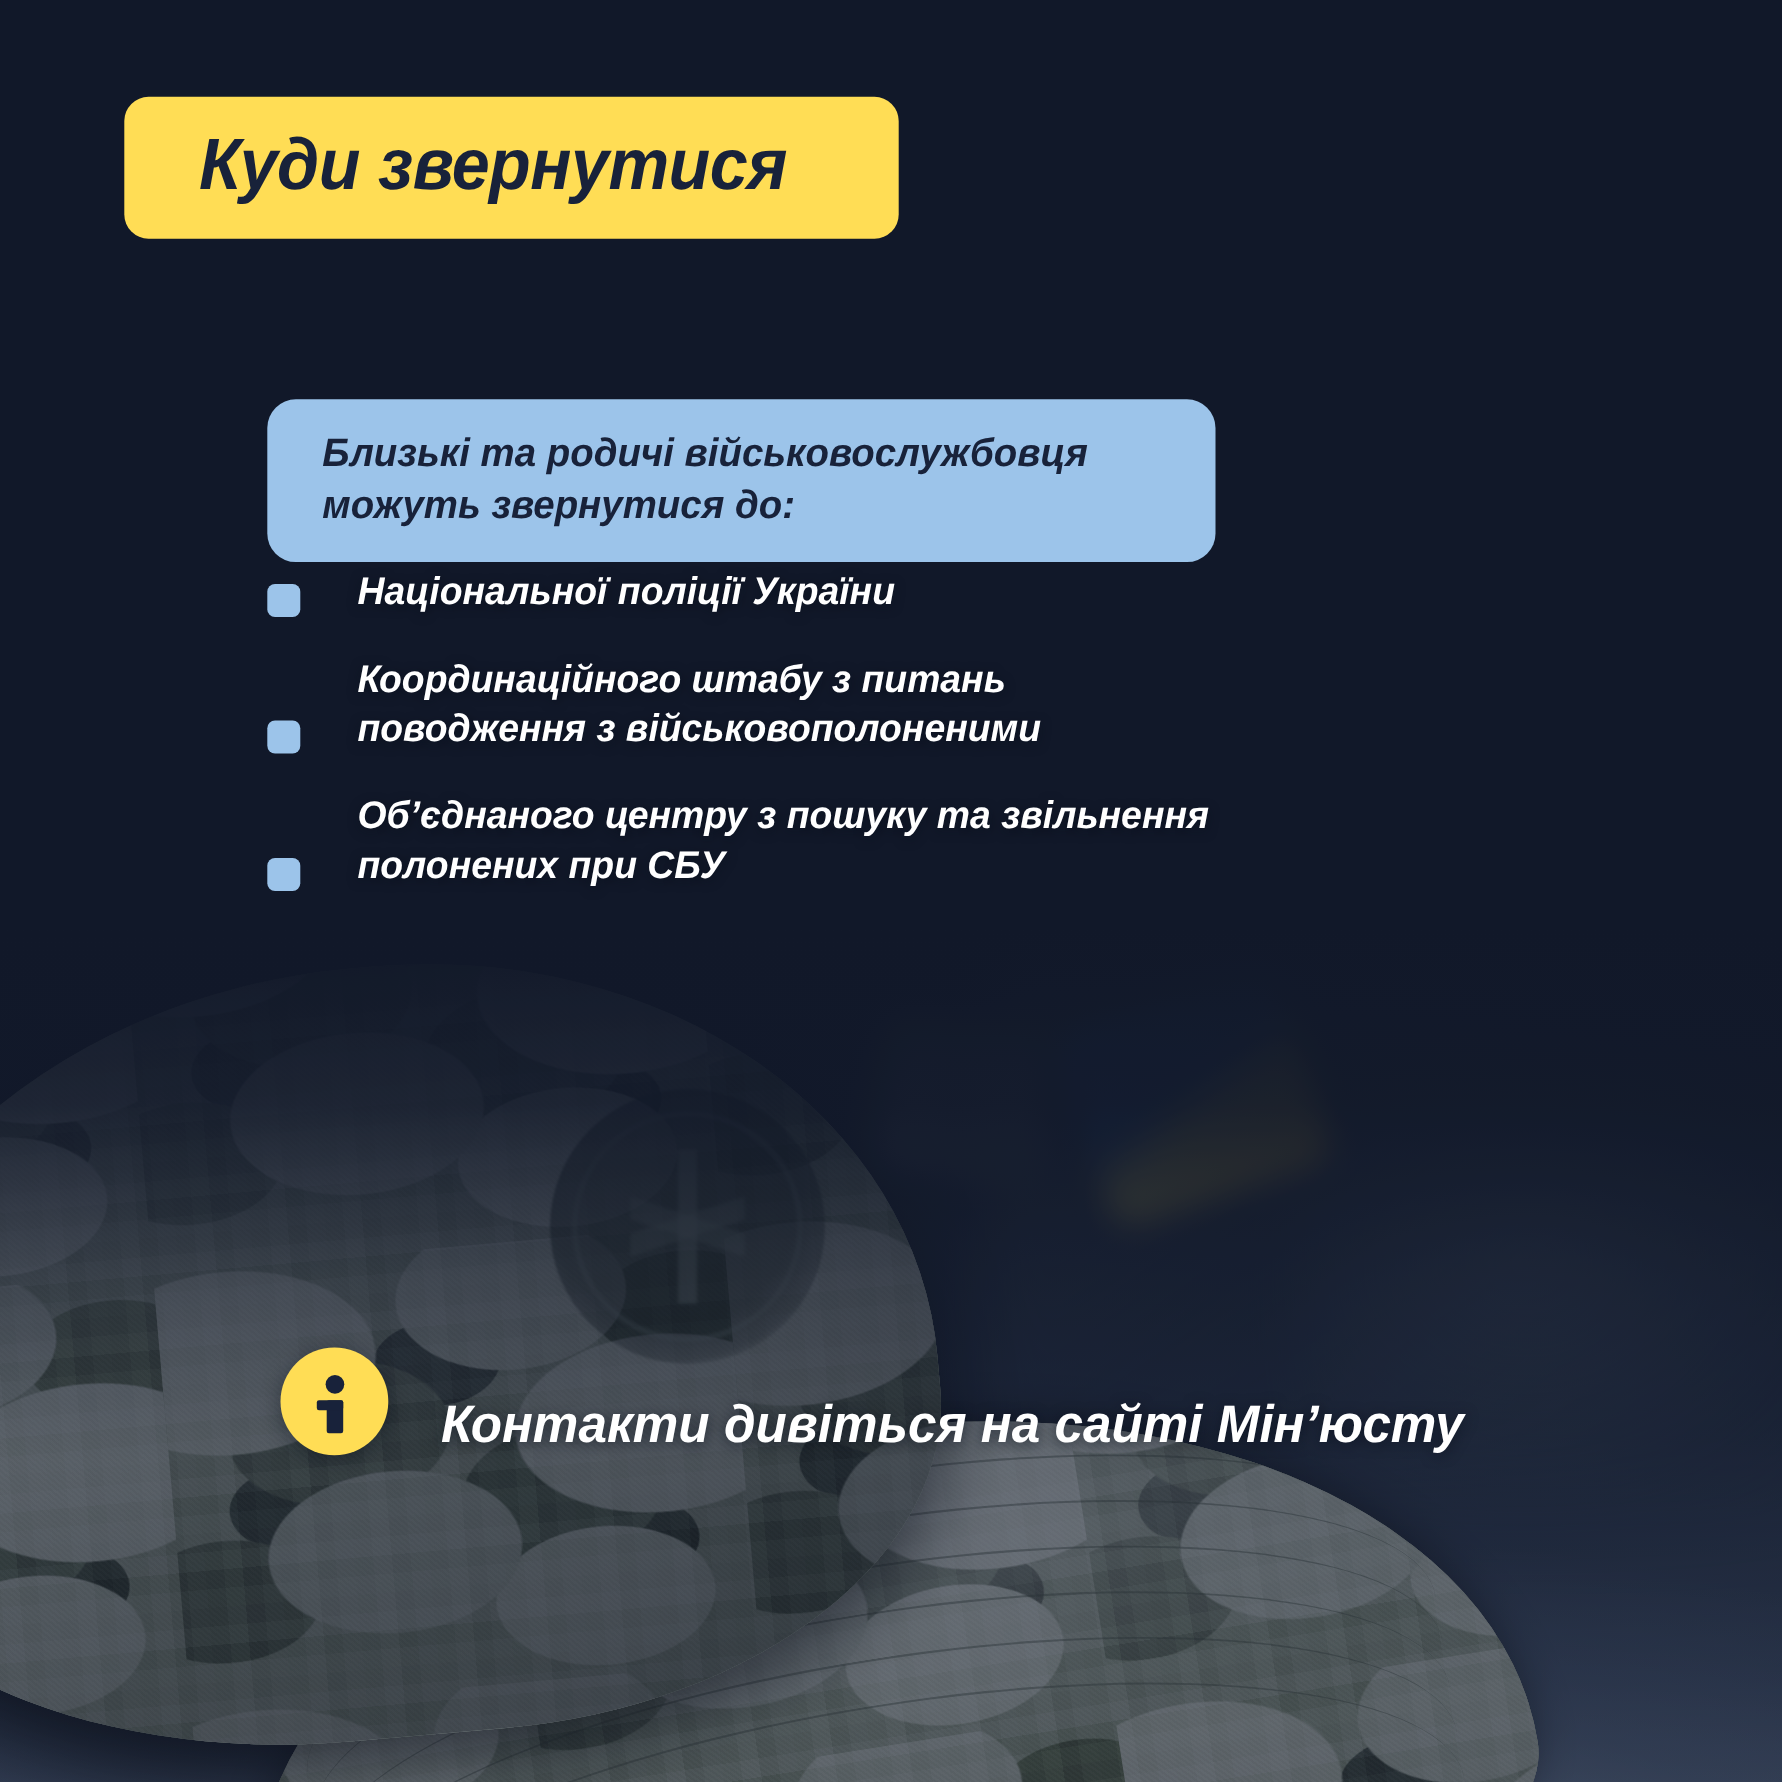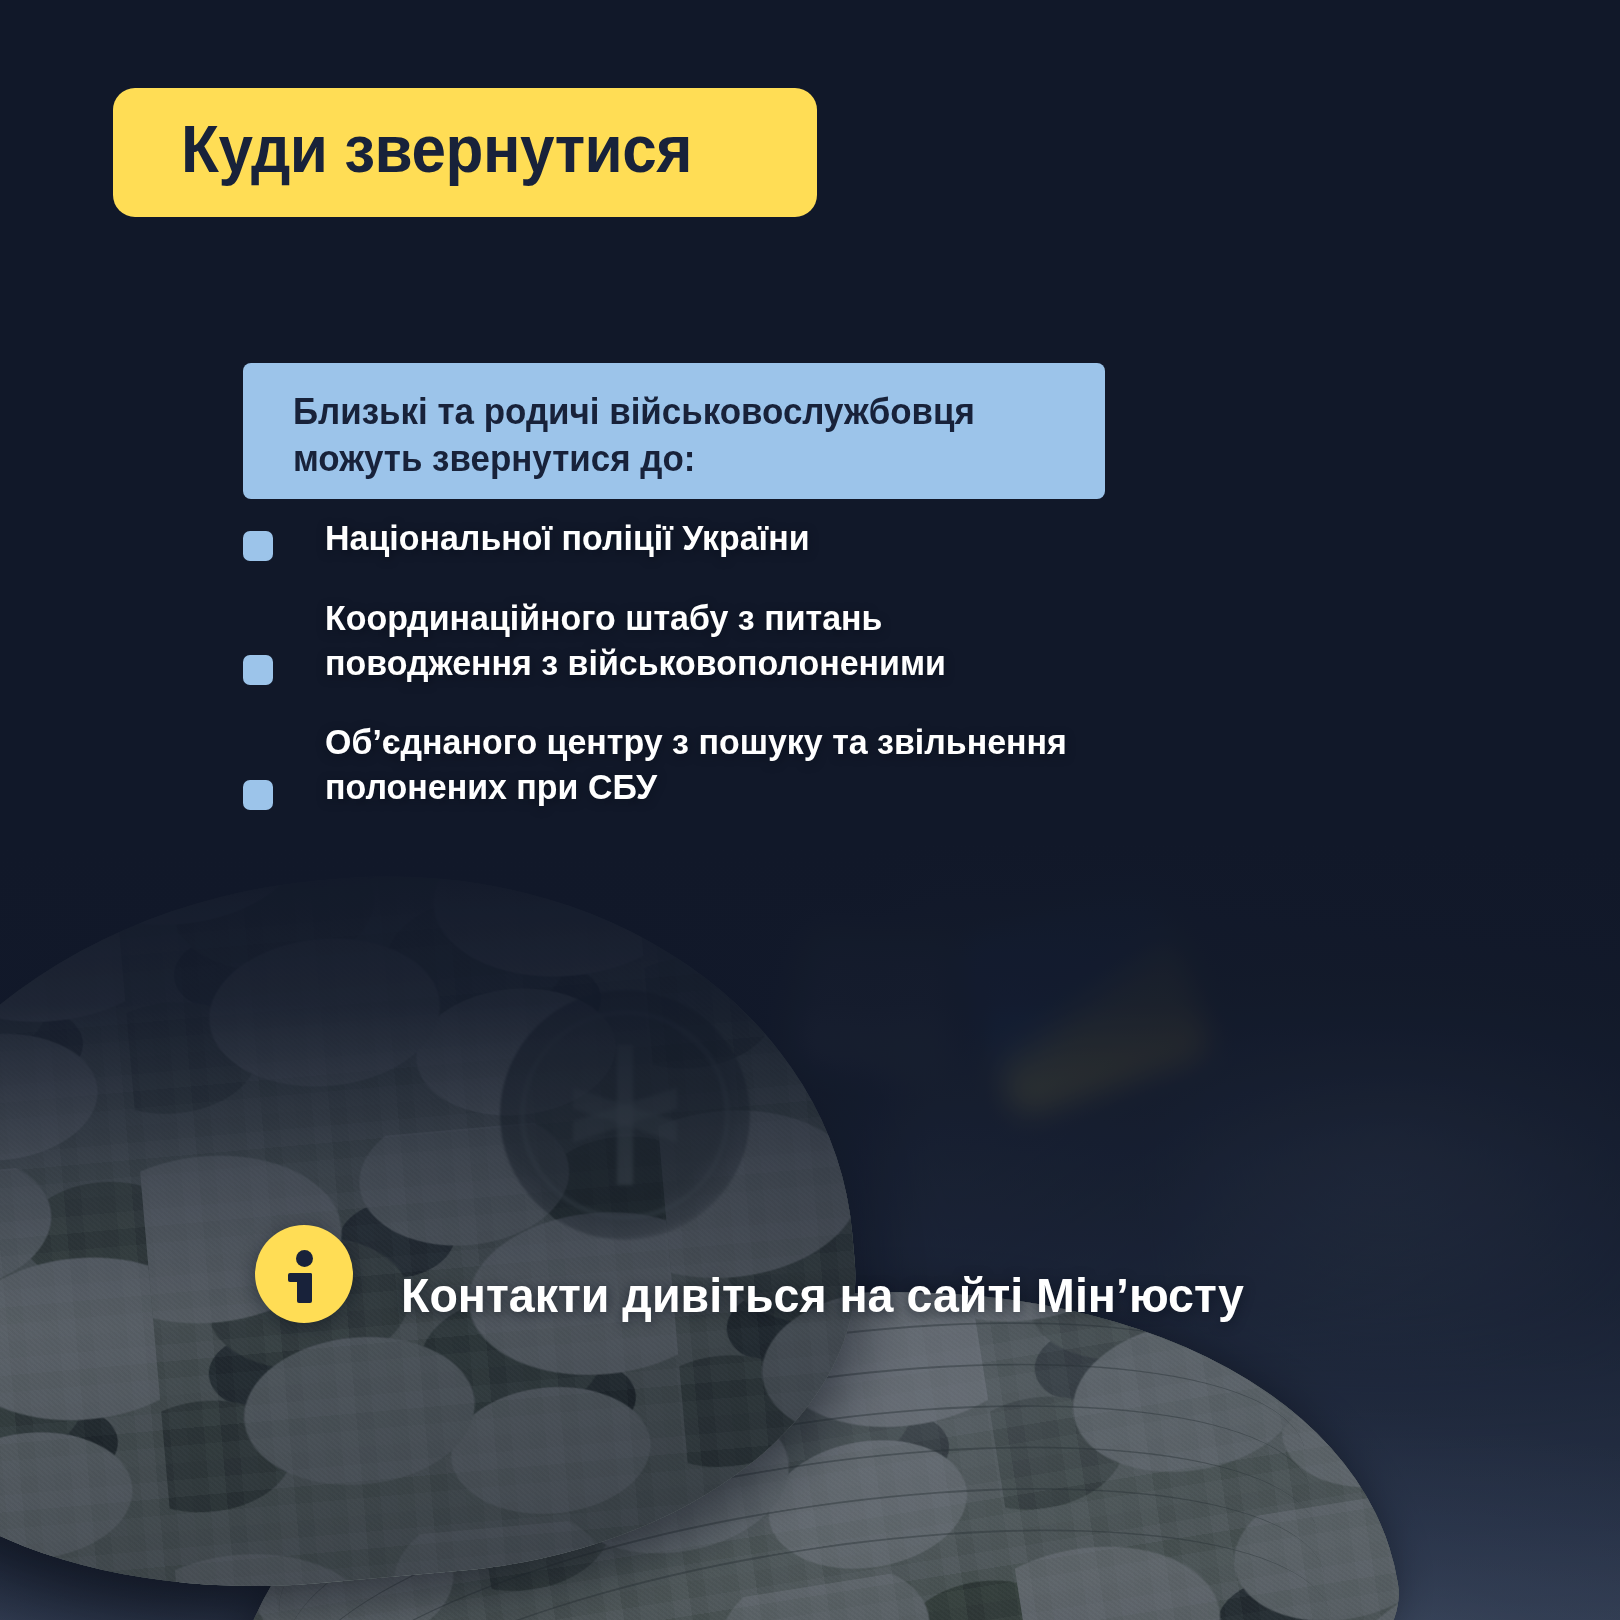--- a/index.html
+++ b/index.html
@@ -233,20 +233,21 @@
     background: rgba(30,44,70,0.30);
     mix-blend-mode: multiply;
   }
 
   
   .content {
     position: relative;
     z-index: 5;
     width: 1620px;
     height: 1496px;
+    font-style: italic;
   }
 
   
   .title-badge {
     position: absolute;
     left: 113px;
     top: 88px;
     background: #ffdd55;
     border-radius: 22px;
     padding: 28px 64px 34px 68px;
@@ -263,22 +264,22 @@
     transform-origin: left center;
   }
 
   
   .subtitle-card {
     position: absolute;
     left: 243px;
     top: 363px;
     width: 862px;
     background: #9cc4ea;
-    border-radius: 8px;
-    padding: 26px 34px 16px 50px;
+    border-radius: 26px;
+    padding: 26px 34px 28px 50px;
   }
   .subtitle-card .subtitle-text {
     font-size: 36px;
     line-height: 1.30;
     font-weight: 700;
     color: #18223a;
     transform: scaleX(0.97);
     transform-origin: left center;
   }
 

